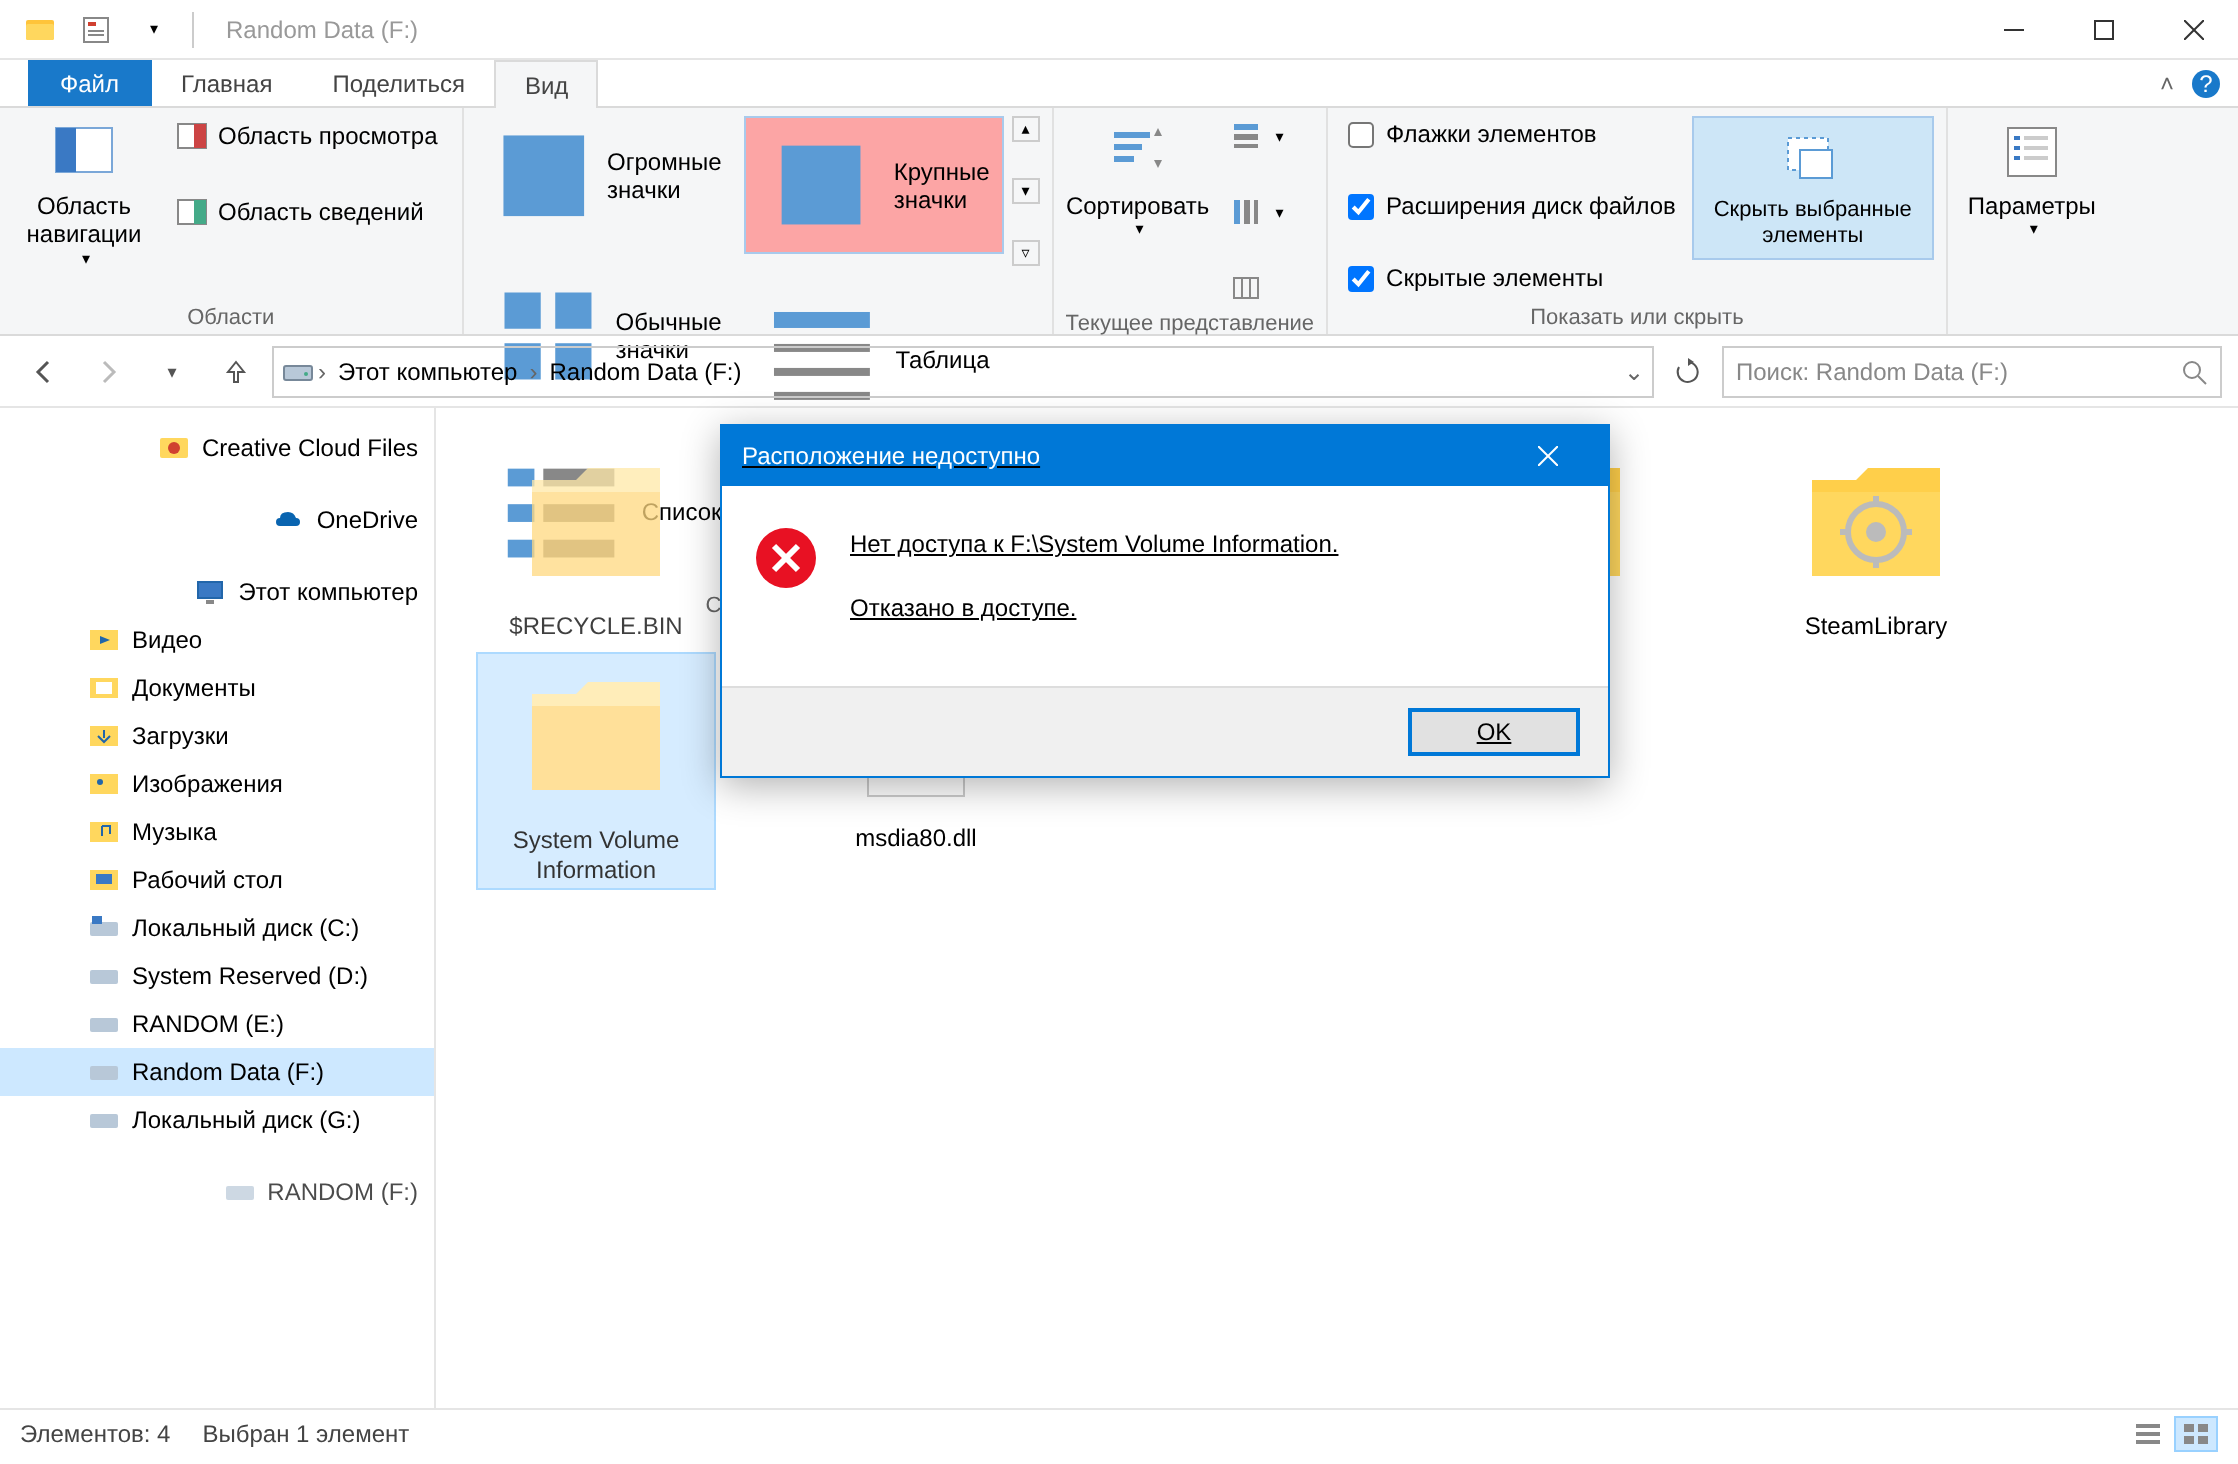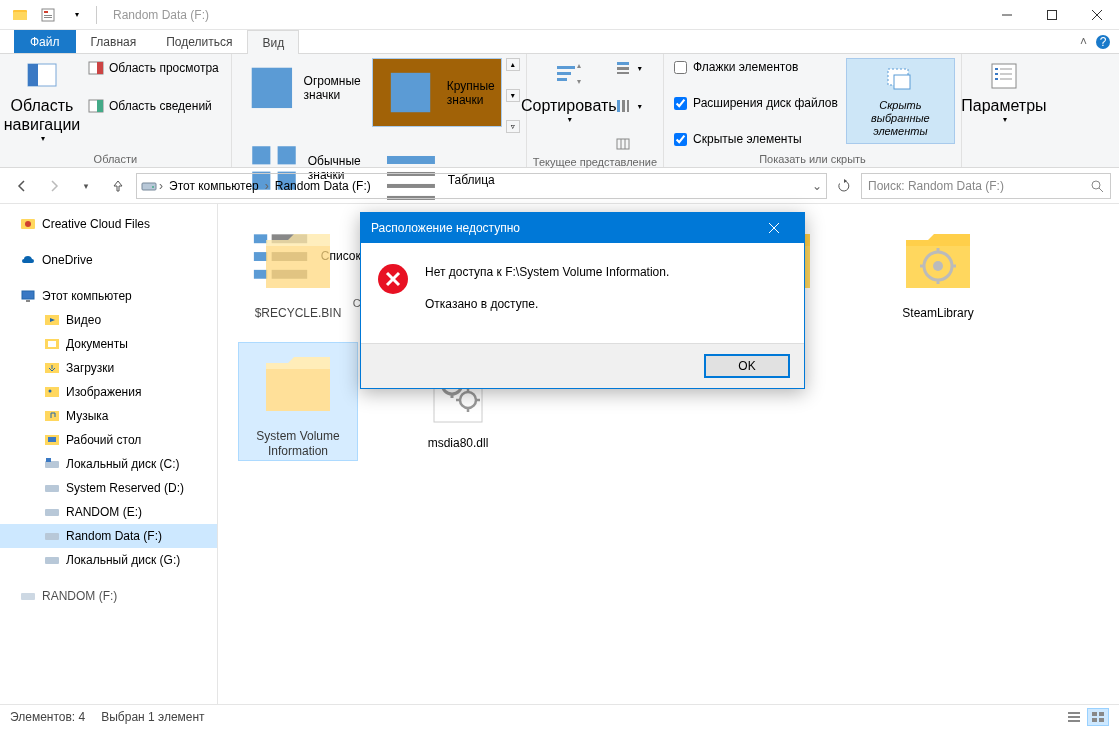--- a/index.html
+++ b/index.html
@@ -20,67 +20,67 @@
 .ribbon-tabs .tab.active { border-color: #dadada; background: #f5f6f7; margin-bottom: -1px; }
 .ribbon-tabs .right { margin-left: auto; display: flex; align-items: center; padding-right: 8px; gap: 8px; }
 
 
 .ribbon { height: 114px; background: #f5f6f7; border-bottom: 1px solid #dadada; display: flex; }
 .ribbon-group { border-right: 1px solid #e1e1e1; padding: 4px 6px 2px 6px; display: flex; flex-direction: column; }
 .ribbon-group .group-content { flex: 1; display: flex; align-items: flex-start; gap: 4px; }
 .ribbon-group .group-label { text-align: center; color: #666; font-size: 11px; padding-top: 2px; }
 .big-btn { display: flex; flex-direction: column; align-items: center; justify-content: center; padding: 2px 6px; width: 72px; text-align: center; }
 .big-btn .icon32 { width: 32px; height: 32px; margin-bottom: 4px; }
-.big-btn .label { font-size: 16px; line-height: 1.2; }
+.big-btn .label { font-size: 12px; line-height: 1.2; }
 .small-row { display: flex; flex-direction: column; gap: 18px; justify-content: center; }
 .small-btn { display: flex; align-items: center; gap: 5px; padding: 2px 6px; }
 .small-btn .icon16 { width: 16px; height: 16px; flex-shrink: 0; }
 .layout-opt { display: flex; align-items: center; gap: 5px; padding: 2px 6px; border: 1px solid transparent; width: 130px; }
-.layout-opt.sel { border-color: #a8caec; background: #a16207; }
+.layout-opt.sel { border-color: #a8caec; background: #fca5a5; }
 .checkbox-row { display: flex; align-items: center; gap: 6px; padding: 2px 4px; }
 .checkbox-row input { width: 13px; height: 13px; }
-.hide-btn { border: 1px solid #a8caec; background: #cde6f7; padding: 4px 6px; display: flex; flex-direction: column; align-items: center; width: 109px; font-style: italic; }
+.hide-btn { border: 1px solid #a8caec; background: #cde6f7; padding: 4px 6px; display: flex; flex-direction: column; align-items: center; width: 121px; }
 
 
 .navbar { height: 36px; display: flex; align-items: center; padding: 4px 8px; gap: 4px; border-bottom: 1px solid #e5e5e5; }
 .nav-arrow { width: 28px; height: 28px; display: flex; align-items: center; justify-content: center; color: #555; }
 .nav-arrow.disabled { color: #bbb; }
 .breadcrumb { flex: 1; height: 26px; border: 1px solid #ccc; display: flex; align-items: center; padding: 0 4px; gap: 2px; }
 .breadcrumb .crumb { display: flex; align-items: center; gap: 4px; padding: 0 4px; }
 .breadcrumb .sep { color: #666; }
 .refresh { width: 26px; height: 26px; display: flex; align-items: center; justify-content: center; }
 .searchbox { width: 250px; height: 26px; border: 1px solid #ccc; display: flex; align-items: center; padding: 0 6px; color: #888; }
 .searchbox span { flex: 1; }
 
 
 .main { display: flex; height: 500px; }
 .tree { width: 218px; border-right: 1px solid #e5e5e5; overflow-y: auto; padding: 8px 0; position: relative; }
 .tree::-webkit-scrollbar { width: 17px; }
 .tree::-webkit-scrollbar-track { background: #f0f0f0; }
 .tree::-webkit-scrollbar-thumb { background: #c0c0c0; }
 .tree-item { display: flex; align-items: center; gap: 6px; padding: 4px 8px 4px 28px; }
-.tree-item.root { padding-left: 20px; }
+.tree-item.root { padding-left: 20px; justify-content: flex-end; }
 .tree-item.child { padding-left: 44px; }
 .tree-item.selected { background: #cde8ff; }
 .tree-item .ticon { width: 16px; height: 16px; flex-shrink: 0; }
 
-.content { flex: 1; padding: 16px 20px; display: flex; flex-wrap: wrap; align-content: flex-start; gap: 20px 40px; position: relative; align-items: center; }
+.content { flex: 1; padding: 16px 20px; display: flex; flex-wrap: wrap; align-content: flex-start; gap: 4px 40px; position: relative; }
 .file-item { width: 120px; display: flex; flex-direction: column; align-items: center; text-align: center; }
 .file-item .ficon { width: 80px; height: 80px; margin-bottom: 6px; }
 .file-item.selected { background: #cde8ff; border: 1px solid #99d1ff; }
 .file-item .flabel { font-size: 12px; line-height: 1.3; }
 
 
 .statusbar { height: 24px; border-top: 1px solid #e5e5e5; display: flex; align-items: center; padding: 0 10px; gap: 16px; color: #444; font-size: 12px; }
 .statusbar .right { margin-left: auto; display: flex; gap: 2px; }
 .view-toggle { width: 22px; height: 18px; border: 1px solid transparent; display: flex; align-items: center; justify-content: center; }
 .view-toggle.active { border-color: #99d1ff; background: #cde8ff; }
 
 
-.dialog { position: absolute; left: 360px; top: 212px; width: 445px; background: #fff; border: 1px solid #0078d7; box-shadow: 0 4px 18px rgba(0,0,0,.3); }
+.dialog { position: absolute; left: 360px; top: 212px; width: 445px; background: #fff; border: 1px solid #0078d7; box-shadow: 0 4px 18px rgba(0,0,0,.3); text-decoration: underline; }
 .dialog .dlg-title { background: #0078d7; color: #fff; height: 30px; display: flex; align-items: center; padding: 0 10px; font-size: 12px; }
 .dialog .dlg-close { margin-left: auto; width: 40px; height: 30px; display: flex; align-items: center; justify-content: center; color: #fff; }
 .dialog .dlg-body { padding: 20px 16px 16px 16px; display: flex; gap: 16px; }
 .dialog .dlg-icon { width: 32px; height: 32px; flex-shrink: 0; }
 .dialog .dlg-text { font-size: 12px; line-height: 1.5; }
 .dialog .dlg-text p { margin-bottom: 14px; }
 .dialog .dlg-footer { background: #f0f0f0; padding: 10px 14px; display: flex; justify-content: flex-end; border-top: 1px solid #ddd; }
 .dialog .dlg-btn { min-width: 86px; height: 24px; border: 2px solid #0078d7; background: #e1e1e1; display: flex; align-items: center; justify-content: center; }
 
 .caret-down { font-size: 8px; margin-left: 2px; }

